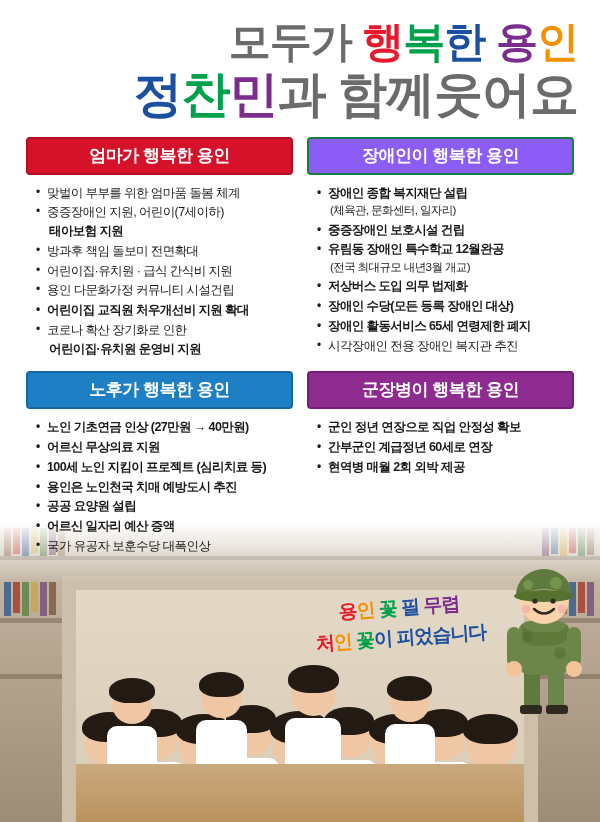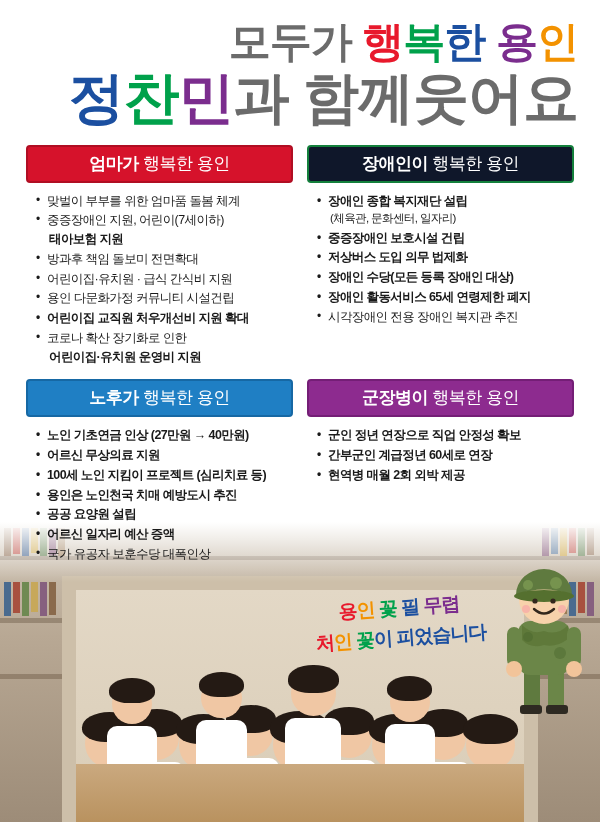--- a/index.html
+++ b/index.html
@@ -20,21 +20,21 @@
     padding: 18px 22px 4px 22px;
     text-align: right;
   }
   .headline .line1, .headline .line2 {
     font-weight: bold;
     letter-spacing: -1px;
     line-height: 1.15;
     white-space: nowrap;
   }
   .headline .line1 { font-size: 42px; }
-  .headline .line2 { font-size: 56px; }
+  .headline .line2 { font-size: 49px; }
 
   
   .grid {
     position: relative;
     display: grid;
     grid-template-columns: 1fr 1fr;
     gap: 10px 14px;
     padding: 10px 26px 0 26px;
     z-index: 3;
   }
@@ -42,21 +42,21 @@
   .card-head {
     border-radius: 4px;
     text-align: center;
     padding: 5px 4px 6px 4px;
     font-size: 17px;
     font-weight: bold;
     color: #ffffff;
     letter-spacing: -0.5px;
   }
   .card-head .em { color: #ffffff; }
-  .card-head .rest { color: #ffffff; font-weight: normal; }
+  .card-head .rest { color: #ffffff; font-weight: bold; }
   .card-body {
     padding: 9px 4px 2px 10px;
   }
   .bullet {
     position: relative;
     font-size: 12.5px;
     line-height: 1.5;
     color: #1a1a1a;
     padding-left: 11px;
     letter-spacing: -0.6px;
@@ -195,24 +195,25 @@
           <div class="bullet"><span>맞벌이 부부를 위한 엄마품 돌봄 체계</span></div>
           <div class="bullet"><span>중증장애인 지원, 어린이(7세이하)</span><span class="cont">태아보험 지원</span></div>
           <div class="bullet"><span>방과후 책임 돌보미 전면확대</span></div>
           <div class="bullet"><span>어린이집·유치원 · 급식 간식비 지원</span></div>
           <div class="bullet"><span>용인 다문화가정 커뮤니티 시설건립</span></div>
           <div class="bullet bold"><span>어린이집 교직원 처우개선비 지원 확대</span></div>
           <div class="bullet"><span>코로나 확산 장기화로 인한</span><span class="cont">어린이집·유치원 운영비 지원</span></div>
         </div>
       </div>
       <div class="card">
-        <div class="card-head" style="background: #0f172a; border: 2px solid rgb(20, 128, 60); text-align: center;"><span class="em">장애인이</span><span class="rest"> 행복한 용인</span></div>
+        <div class="card-head" style="background: #8b5cf6; border: 2px solid rgb(20, 128, 60); text-align: center;"><span class="em">장애인이</span><span class="rest"> 행복한 용인</span></div>
         <div class="card-body">
           <div class="bullet bold"><span>장애인 종합 복지재단 설립</span><span class="sub">(체육관, 문화센터, 일자리)</span></div>
           <div class="bullet bold"><span>중증장애인 보호시설 건립</span></div>
+          <div class="bullet bold"><span>유림동 장애인 특수학교 12월완공</span><span class="sub">(전국 최대규모 내년3월 개교)</span></div>
           <div class="bullet bold"><span>저상버스 도입 의무 법제화</span></div>
           <div class="bullet bold"><span>장애인 수당(모든 등록 장애인 대상)</span></div>
           <div class="bullet bold"><span>장애인 활동서비스 65세 연령제한 폐지</span></div>
           <div class="bullet"><span>시각장애인 전용 장애인 복지관 추진</span></div>
         </div>
       </div>
       <div class="card">
         <div class="card-head" style="background: rgb(31, 127, 196); border: 2px solid rgb(22, 104, 164);"><span class="em">노후가</span><span class="rest"> 행복한 용인</span></div>
         <div class="card-body">
           <div class="bullet bold"><span>노인 기초연금 인상 (27만원 → 40만원)</span></div>

